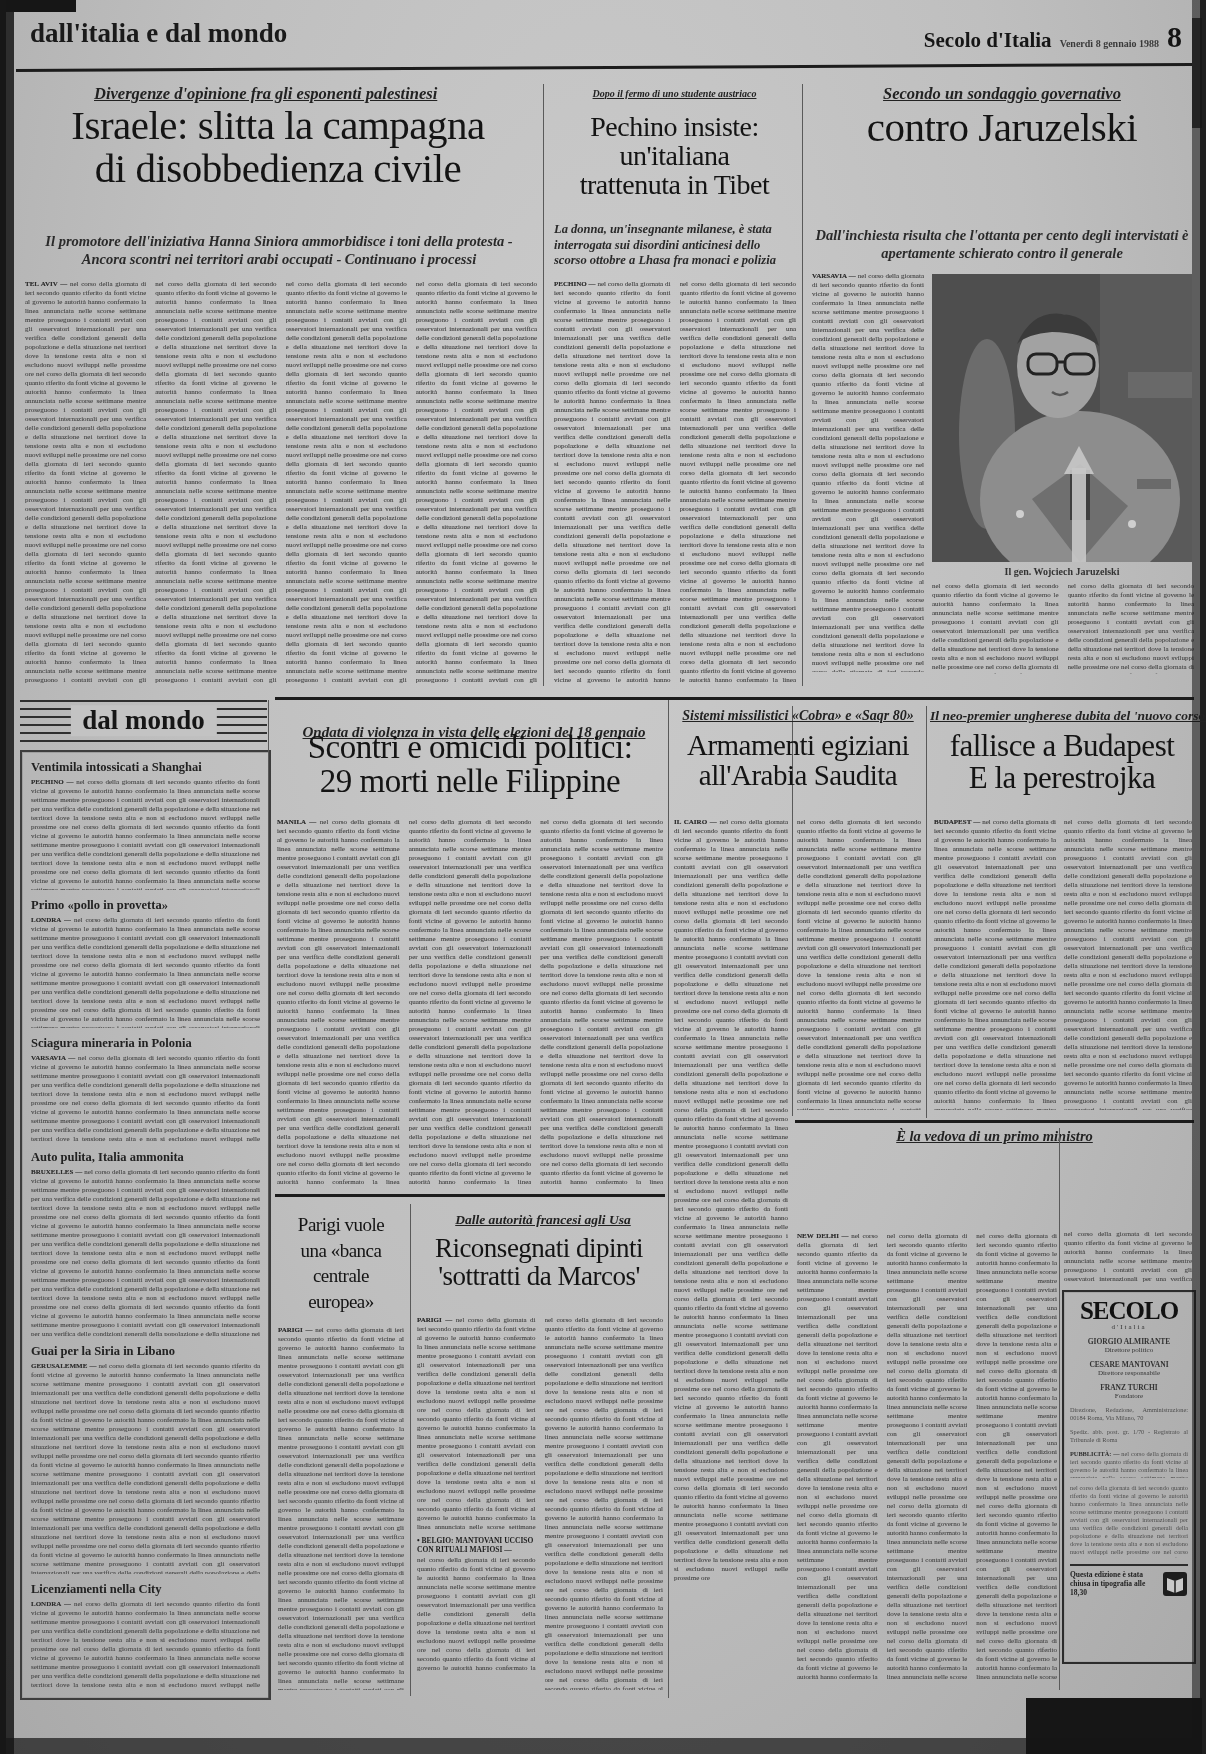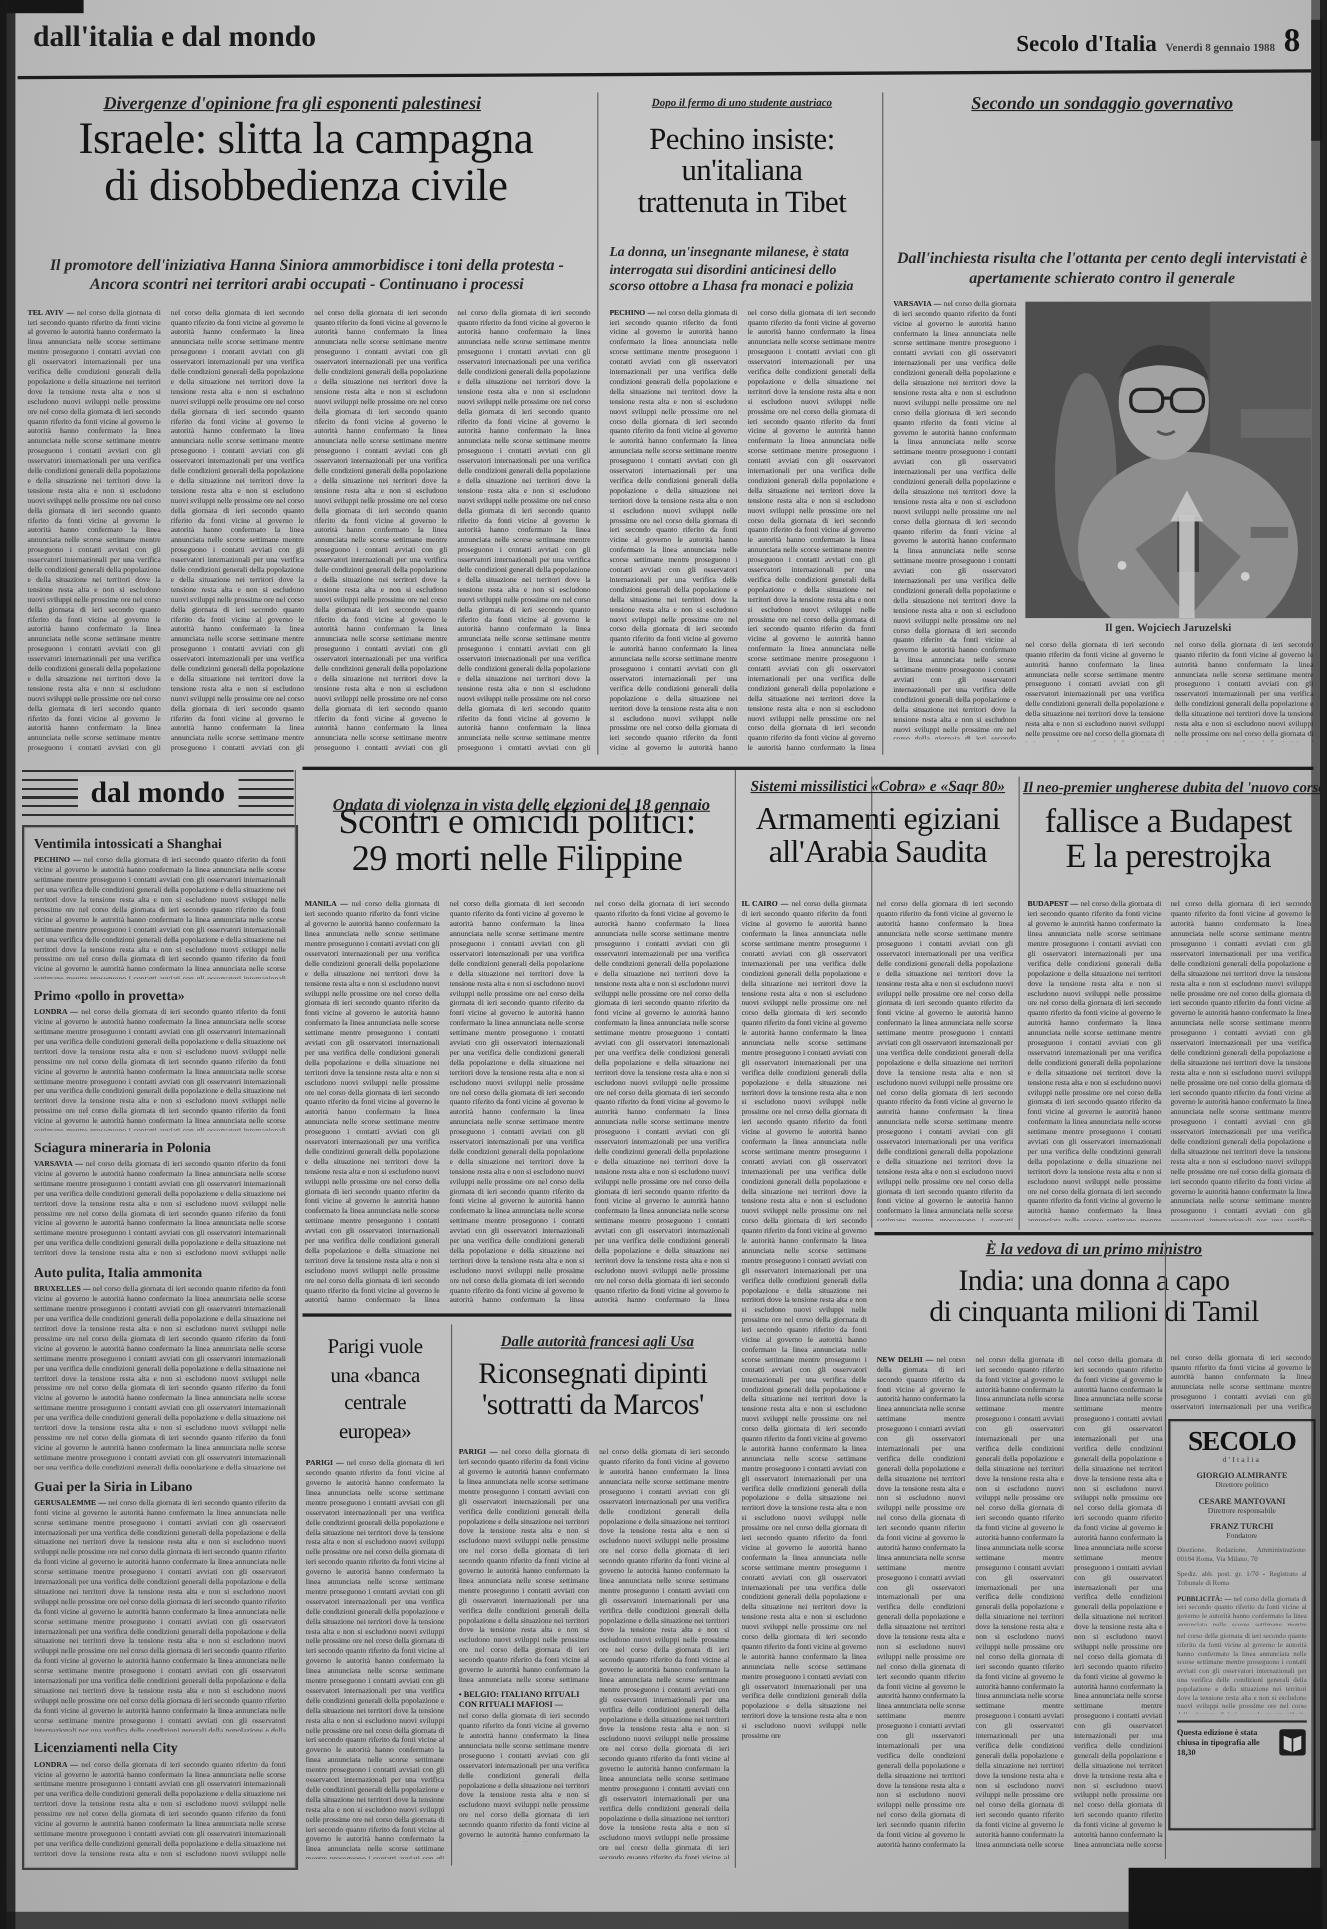--- a/index.html
+++ b/index.html
@@ -75,20 +75,21 @@
     <div>trattenuta in Tibet</div>
   </div>
   <div class="abs deck" style="left:548px;top:222px;width:242px;font-size:12.5px;text-align:left;">La donna, un'insegnante milanese, è stata interrogata sui disordini anticinesi dello scorso ottobre a Lhasa fra monaci e polizia</div>
   <div class="abs bodycols" style="left:548px;top:280px;width:242px;height:406px;">
     <div class="col greek"><span class="dateline">PECHINO — </span>nel corso della giornata di ieri secondo quanto riferito da fonti vicine al governo le autorità hanno confermato la linea annunciata nelle scorse settimane mentre proseguono i contatti avviati con gli osservatori internazionali per una verifica delle condizioni generali della popolazione e della situazione nei territori dove la tensione resta alta e non si escludono nuovi sviluppi nelle prossime ore nel corso della giornata di ieri secondo quanto riferito da fonti vicine al governo le autorità hanno confermato la linea annunciata nelle scorse settimane mentre proseguono i contatti avviati con gli osservatori internazionali per una verifica delle condizioni generali della popolazione e della situazione nei territori dove la tensione resta alta e non si escludono nuovi sviluppi nelle prossime ore nel corso della giornata di ieri secondo quanto riferito da fonti vicine al governo le autorità hanno confermato la linea annunciata nelle scorse settimane mentre proseguono i contatti avviati con gli osservatori internazionali per una verifica delle condizioni generali della popolazione e della situazione nei territori dove la tensione resta alta e non si escludono nuovi sviluppi nelle prossime ore nel corso della giornata di ieri secondo quanto riferito da fonti vicine al governo le autorità hanno confermato la linea annunciata nelle scorse settimane mentre proseguono i contatti avviati con gli osservatori internazionali per una verifica delle condizioni generali della popolazione e della situazione nei territori dove la tensione resta alta e non si escludono nuovi sviluppi nelle prossime ore nel corso della giornata di ieri secondo quanto riferito da fonti vicine al governo le autorità hanno confermato la linea annunciata nelle scorse settimane mentre proseguono i contatti avviati con gli osservatori internazionali per una verifica delle condizioni generali della popolazione e della situazione nei territori dove la tensione resta alta e non si escludono nuovi sviluppi nelle prossime ore nel corso della giornata di ieri secondo quanto riferito da fonti vicine al governo le autorità hanno confermato la linea annunciata nelle scorse settimane mentre proseguono i contatti avviati con gli osservatori internazionali per una verifica delle condizioni generali della popolazione e della situazione nei territori dove la tensione resta alta e non si escludono nuovi sviluppi nelle prossime ore nel corso della giornata di ieri secondo quanto riferito da fonti vicine al governo le autorità hanno confermato la linea annunciata nelle scorse settimane mentre proseguono i contatti avviati con gli osservatori internazionali per una verifica delle condizioni generali della popolazione e della situazione nei territori dove la tensione resta alta e non si escludono nuovi sviluppi nelle prossime ore nel corso della giornata di ieri secondo quanto riferito da fonti vicine al governo le autorità hanno confermato la linea annunciata nelle scorse settimane mentre proseguono i contatti avviati con gli osservatori internazionali per una verifica delle condizioni generali della popolazione e della situazione nei territori dove la tensione resta alta e non si escludono nuovi sviluppi nelle prossime ore </div>
     <div class="col greek">nel corso della giornata di ieri secondo quanto riferito da fonti vicine al governo le autorità hanno confermato la linea annunciata nelle scorse settimane mentre proseguono i contatti avviati con gli osservatori internazionali per una verifica delle condizioni generali della popolazione e della situazione nei territori dove la tensione resta alta e non si escludono nuovi sviluppi nelle prossime ore nel corso della giornata di ieri secondo quanto riferito da fonti vicine al governo le autorità hanno confermato la linea annunciata nelle scorse settimane mentre proseguono i contatti avviati con gli osservatori internazionali per una verifica delle condizioni generali della popolazione e della situazione nei territori dove la tensione resta alta e non si escludono nuovi sviluppi nelle prossime ore nel corso della giornata di ieri secondo quanto riferito da fonti vicine al governo le autorità hanno confermato la linea annunciata nelle scorse settimane mentre proseguono i contatti avviati con gli osservatori internazionali per una verifica delle condizioni generali della popolazione e della situazione nei territori dove la tensione resta alta e non si escludono nuovi sviluppi nelle prossime ore nel corso della giornata di ieri secondo quanto riferito da fonti vicine al governo le autorità hanno confermato la linea annunciata nelle scorse settimane mentre proseguono i contatti avviati con gli osservatori internazionali per una verifica delle condizioni generali della popolazione e della situazione nei territori dove la tensione resta alta e non si escludono nuovi sviluppi nelle prossime ore nel corso della giornata di ieri secondo quanto riferito da fonti vicine al governo le autorità hanno confermato la linea annunciata nelle scorse settimane mentre proseguono i contatti avviati con gli osservatori internazionali per una verifica delle condizioni generali della popolazione e della situazione nei territori dove la tensione resta alta e non si escludono nuovi sviluppi nelle prossime ore nel corso della giornata di ieri secondo quanto riferito da fonti vicine al governo le autorità hanno confermato la linea annunciata nelle scorse settimane mentre proseguono i contatti avviati con gli osservatori internazionali per una verifica delle condizioni generali della popolazione e della situazione nei territori dove la tensione resta alta e non si escludono nuovi sviluppi nelle prossime ore nel corso della giornata di ieri secondo quanto riferito da fonti vicine al governo le autorità hanno confermato la linea annunciata nelle scorse settimane mentre proseguono i contatti avviati con gli osservatori internazionali per una verifica delle condizioni generali della popolazione e della situazione nei territori dove la tensione resta alta e non si escludono nuovi sviluppi nelle prossime ore nel corso della giornata di ieri secondo quanto riferito da fonti vicine al governo le autorità hanno confermato la linea annunciata nelle scorse settimane mentre proseguono i contatti avviati con gli osservatori internazionali per una verifica delle condizioni generali della popolazione e della situazione nei territori dove la tensione resta alta e non si escludono nuovi sviluppi nelle prossime ore </div>
   </div>
 
   <div class="abs kicker" style="left:804px;top:84px;width:384px;font-size:16.5px;">Secondo un sondaggio governativo</div>
   <div class="abs headline" style="left:804px;top:106px;width:384px;font-size:41px;">
+    <div>contro Jaruzelski</div>
   </div>
   <div class="abs deck" style="left:806px;top:226px;width:380px;font-size:14.5px;">Dall'inchiesta risulta che l'ottanta per cento degli intervistati è apertamente schierato contro il generale</div>
   <div class="abs greek" style="left:806px;top:272px;width:112px;height:400px;"><span class="dateline">VARSAVIA — </span>nel corso della giornata di ieri secondo quanto riferito da fonti vicine al governo le autorità hanno confermato la linea annunciata nelle scorse settimane mentre proseguono i contatti avviati con gli osservatori internazionali per una verifica delle condizioni generali della popolazione e della situazione nei territori dove la tensione resta alta e non si escludono nuovi sviluppi nelle prossime ore nel corso della giornata di ieri secondo quanto riferito da fonti vicine al governo le autorità hanno confermato la linea annunciata nelle scorse settimane mentre proseguono i contatti avviati con gli osservatori internazionali per una verifica delle condizioni generali della popolazione e della situazione nei territori dove la tensione resta alta e non si escludono nuovi sviluppi nelle prossime ore nel corso della giornata di ieri secondo quanto riferito da fonti vicine al governo le autorità hanno confermato la linea annunciata nelle scorse settimane mentre proseguono i contatti avviati con gli osservatori internazionali per una verifica delle condizioni generali della popolazione e della situazione nei territori dove la tensione resta alta e non si escludono nuovi sviluppi nelle prossime ore nel corso della giornata di ieri secondo quanto riferito da fonti vicine al governo le autorità hanno confermato la linea annunciata nelle scorse settimane mentre proseguono i contatti avviati con gli osservatori internazionali per una verifica delle condizioni generali della popolazione e della situazione nei territori dove la tensione resta alta e non si escludono nuovi sviluppi nelle prossime ore nel corso della giornata di ieri secondo quanto riferito da fonti vicine al governo le autorità hanno confermato la linea annunciata nelle scorse settimane mentre proseguono i contatti avviati con gli osservatori internazionali per una verifica delle condizioni generali della popolazione e della situazione nei territori dove la tensione resta alta e non si escludono nuovi sviluppi nelle prossime ore nel corso della giornata di ieri secondo quanto riferito da fonti vicine al governo le autorità hanno confermato la linea annunciata nelle scorse settimane mentre proseguono i contatti avviati con gli osservatori internazionali per una verifica delle condizioni generali della popolazione e della situazione nei territori dove la tensione resta alta e non si escludono nuovi sviluppi nelle prossime ore nel corso della giornata di ieri secondo quanto riferito da fonti vicine al governo le autorità hanno confermato la linea annunciata nelle scorse settimane mentre proseguono i contatti avviati con gli osservatori internazionali per una verifica delle condizioni generali della popolazione e della situazione nei territori dove la tensione resta alta e non si escludono nuovi sviluppi nelle prossime ore nel corso della giornata di ieri secondo quanto riferito da fonti vicine al governo le autorità hanno confermato la linea annunciata nelle scorse settimane mentre proseguono i contatti avviati con gli osservatori internazionali per una verifica delle condizioni generali della popolazione e della situazione nei territori dove la tensione resta alta e non si escludono nuovi sviluppi nelle prossime ore </div>
 
   <div class="abs" style="left:926px;top:274px;width:260px;height:288px;">
     <svg width="260" height="288" viewBox="0 0 260 288" xmlns="http://www.w3.org/2000/svg">
       <rect width="260" height="288" fill="#4e4e4e"></rect>
       <rect x="168" width="92" height="288" fill="#5a5a5a"></rect>
       <rect x="196" y="98" width="64" height="26" fill="#777777" opacity="0.55"></rect>
       <ellipse cx="55" cy="160" rx="28" ry="95" fill="#b3b3b3" opacity="0.30"></ellipse>
@@ -174,24 +175,20 @@
   <div class="abs kicker" style="left:924px;top:708px;width:264px;font-size:13.5px;">Il neo-premier ungherese dubita del 'nuovo corso'</div>
   <div class="abs headline" style="left:924px;top:730px;width:264px;font-size:31px;">
     <div>fallisce a Budapest</div>
     <div>E la perestrojka</div>
   </div>
   <div class="abs greek" style="left:928px;top:818px;width:122px;height:292px;"><span class="dateline">BUDAPEST — </span>nel corso della giornata di ieri secondo quanto riferito da fonti vicine al governo le autorità hanno confermato la linea annunciata nelle scorse settimane mentre proseguono i contatti avviati con gli osservatori internazionali per una verifica delle condizioni generali della popolazione e della situazione nei territori dove la tensione resta alta e non si escludono nuovi sviluppi nelle prossime ore nel corso della giornata di ieri secondo quanto riferito da fonti vicine al governo le autorità hanno confermato la linea annunciata nelle scorse settimane mentre proseguono i contatti avviati con gli osservatori internazionali per una verifica delle condizioni generali della popolazione e della situazione nei territori dove la tensione resta alta e non si escludono nuovi sviluppi nelle prossime ore nel corso della giornata di ieri secondo quanto riferito da fonti vicine al governo le autorità hanno confermato la linea annunciata nelle scorse settimane mentre proseguono i contatti avviati con gli osservatori internazionali per una verifica delle condizioni generali della popolazione e della situazione nei territori dove la tensione resta alta e non si escludono nuovi sviluppi nelle prossime ore nel corso della giornata di ieri secondo quanto riferito da fonti vicine al governo le autorità hanno confermato la linea annunciata nelle scorse settimane mentre proseguono i contatti avviati con gli osservatori internazionali per una verifica delle condizioni generali della popolazione e della situazione nei territori dove la tensione resta alta e non si escludono nuovi sviluppi nelle prossime ore nel corso della giornata di ieri secondo quanto riferito da fonti vicine al governo le autorità hanno confermato la linea annunciata nelle scorse settimane mentre proseguono i contatti avviati con gli osservatori internazionali per una verifica delle condizioni generali della popolazione e della situazione nei territori dove la tensione resta alta e non si escludono nuovi sviluppi nelle prossime ore nel corso della giornata di ieri secondo quanto riferito da fonti vicine al governo le autorità hanno confermato la linea annunciata nelle scorse settimane mentre proseguono i contatti avviati con gli osservatori internazionali per una verifica delle condizioni generali della popolazione e della situazione nei territori dove la tensione resta alta e non si escludono nuovi sviluppi nelle prossime ore nel corso della giornata di ieri secondo quanto riferito da fonti vicine al governo le autorità hanno confermato la linea annunciata nelle scorse settimane mentre proseguono i contatti avviati con gli osservatori internazionali per una verifica delle condizioni generali della popolazione e della situazione nei territori dove la tensione resta alta e non si escludono nuovi sviluppi nelle prossime ore nel corso della giornata di ieri secondo quanto riferito da fonti vicine al governo le autorità hanno confermato la linea annunciata nelle scorse settimane mentre proseguono i contatti avviati con gli osservatori internazionali per una verifica delle condizioni generali della popolazione e della situazione nei territori dove la tensione resta alta e non si escludono nuovi sviluppi nelle prossime ore </div>
   <div class="abs greek" style="left:1058px;top:818px;width:128px;height:292px;">nel corso della giornata di ieri secondo quanto riferito da fonti vicine al governo le autorità hanno confermato la linea annunciata nelle scorse settimane mentre proseguono i contatti avviati con gli osservatori internazionali per una verifica delle condizioni generali della popolazione e della situazione nei territori dove la tensione resta alta e non si escludono nuovi sviluppi nelle prossime ore nel corso della giornata di ieri secondo quanto riferito da fonti vicine al governo le autorità hanno confermato la linea annunciata nelle scorse settimane mentre proseguono i contatti avviati con gli osservatori internazionali per una verifica delle condizioni generali della popolazione e della situazione nei territori dove la tensione resta alta e non si escludono nuovi sviluppi nelle prossime ore nel corso della giornata di ieri secondo quanto riferito da fonti vicine al governo le autorità hanno confermato la linea annunciata nelle scorse settimane mentre proseguono i contatti avviati con gli osservatori internazionali per una verifica delle condizioni generali della popolazione e della situazione nei territori dove la tensione resta alta e non si escludono nuovi sviluppi nelle prossime ore nel corso della giornata di ieri secondo quanto riferito da fonti vicine al governo le autorità hanno confermato la linea annunciata nelle scorse settimane mentre proseguono i contatti avviati con gli osservatori internazionali per una verifica delle condizioni generali della popolazione e della situazione nei territori dove la tensione resta alta e non si escludono nuovi sviluppi nelle prossime ore nel corso della giornata di ieri secondo quanto riferito da fonti vicine al governo le autorità hanno confermato la linea annunciata nelle scorse settimane mentre proseguono i contatti avviati con gli osservatori internazionali per una verifica delle condizioni generali della popolazione e della situazione nei territori dove la tensione resta alta e non si escludono nuovi sviluppi nelle prossime ore nel corso della giornata di ieri secondo quanto riferito da fonti vicine al governo le autorità hanno confermato la linea annunciata nelle scorse settimane mentre proseguono i contatti avviati con gli osservatori internazionali per una verifica delle condizioni generali della popolazione e della situazione nei territori dove la tensione resta alta e non si escludono nuovi sviluppi nelle prossime ore nel corso della giornata di ieri secondo quanto riferito da fonti vicine al governo le autorità hanno confermato la linea annunciata nelle scorse settimane mentre proseguono i contatti avviati con gli osservatori internazionali per una verifica delle condizioni generali della popolazione e della situazione nei territori dove la tensione resta alta e non si escludono nuovi sviluppi nelle prossime ore nel corso della giornata di ieri secondo quanto riferito da fonti vicine al governo le autorità hanno confermato la linea annunciata nelle scorse settimane mentre proseguono i contatti avviati con gli osservatori internazionali per una verifica delle condizioni generali della popolazione e della situazione nei territori dove la tensione resta alta e non si escludono nuovi sviluppi nelle prossime ore </div>
 
   <div class="abs hrule" style="left:789px;top:1120px;width:399px;height:3px;"></div>
   <div class="abs kicker" style="left:789px;top:1128px;width:399px;font-size:14.5px;">È la vedova di un primo ministro</div>
-  <div class="abs headline" style="left:789px;top:1150px;width:399px;font-size:27px;">
-    <div>India: una donna a capo</div>
-    <div>di cinquanta milioni di Tamil</div>
-  </div>
   <div class="abs bodycols" style="left:791px;top:1232px;width:260px;height:448px;">
     <div class="col greek"><span class="dateline">NEW DELHI — </span>nel corso della giornata di ieri secondo quanto riferito da fonti vicine al governo le autorità hanno confermato la linea annunciata nelle scorse settimane mentre proseguono i contatti avviati con gli osservatori internazionali per una verifica delle condizioni generali della popolazione e della situazione nei territori dove la tensione resta alta e non si escludono nuovi sviluppi nelle prossime ore nel corso della giornata di ieri secondo quanto riferito da fonti vicine al governo le autorità hanno confermato la linea annunciata nelle scorse settimane mentre proseguono i contatti avviati con gli osservatori internazionali per una verifica delle condizioni generali della popolazione e della situazione nei territori dove la tensione resta alta e non si escludono nuovi sviluppi nelle prossime ore nel corso della giornata di ieri secondo quanto riferito da fonti vicine al governo le autorità hanno confermato la linea annunciata nelle scorse settimane mentre proseguono i contatti avviati con gli osservatori internazionali per una verifica delle condizioni generali della popolazione e della situazione nei territori dove la tensione resta alta e non si escludono nuovi sviluppi nelle prossime ore nel corso della giornata di ieri secondo quanto riferito da fonti vicine al governo le autorità hanno confermato la linea annunciata nelle scorse settimane mentre proseguono i contatti avviati con gli osservatori internazionali per una verifica delle condizioni generali della popolazione e della situazione nei territori dove la tensione resta alta e non si escludono nuovi sviluppi nelle prossime ore nel corso della giornata di ieri secondo quanto riferito da fonti vicine al governo le autorità hanno confermato la linea annunciata nelle scorse settimane mentre proseguono i contatti avviati con gli osservatori internazionali per una verifica delle condizioni generali della popolazione e della situazione nei territori dove la tensione resta alta e non si escludono nuovi sviluppi nelle prossime ore nel corso della giornata di ieri secondo quanto riferito da fonti vicine al governo le autorità hanno confermato la linea annunciata nelle scorse settimane mentre proseguono i contatti avviati con gli osservatori internazionali per una verifica delle condizioni generali della popolazione e della situazione nei territori dove la tensione resta alta e non si escludono nuovi sviluppi nelle prossime ore nel corso della giornata di ieri secondo quanto riferito da fonti vicine al governo le autorità hanno confermato la linea annunciata nelle scorse settimane mentre proseguono i contatti avviati con gli osservatori internazionali per una verifica delle condizioni generali della popolazione e della situazione nei territori dove la tensione resta alta e non si escludono nuovi sviluppi nelle prossime ore nel corso della giornata di ieri secondo quanto riferito da fonti vicine al governo le autorità hanno confermato la linea annunciata nelle scorse settimane mentre proseguono i contatti avviati con gli osservatori internazionali per una verifica delle condizioni generali della popolazione e della situazione nei territori dove la tensione resta alta e non si escludono nuovi sviluppi nelle prossime ore </div>
     <div class="col greek">nel corso della giornata di ieri secondo quanto riferito da fonti vicine al governo le autorità hanno confermato la linea annunciata nelle scorse settimane mentre proseguono i contatti avviati con gli osservatori internazionali per una verifica delle condizioni generali della popolazione e della situazione nei territori dove la tensione resta alta e non si escludono nuovi sviluppi nelle prossime ore nel corso della giornata di ieri secondo quanto riferito da fonti vicine al governo le autorità hanno confermato la linea annunciata nelle scorse settimane mentre proseguono i contatti avviati con gli osservatori internazionali per una verifica delle condizioni generali della popolazione e della situazione nei territori dove la tensione resta alta e non si escludono nuovi sviluppi nelle prossime ore nel corso della giornata di ieri secondo quanto riferito da fonti vicine al governo le autorità hanno confermato la linea annunciata nelle scorse settimane mentre proseguono i contatti avviati con gli osservatori internazionali per una verifica delle condizioni generali della popolazione e della situazione nei territori dove la tensione resta alta e non si escludono nuovi sviluppi nelle prossime ore nel corso della giornata di ieri secondo quanto riferito da fonti vicine al governo le autorità hanno confermato la linea annunciata nelle scorse settimane mentre proseguono i contatti avviati con gli osservatori internazionali per una verifica delle condizioni generali della popolazione e della situazione nei territori dove la tensione resta alta e non si escludono nuovi sviluppi nelle prossime ore nel corso della giornata di ieri secondo quanto riferito da fonti vicine al governo le autorità hanno confermato la linea annunciata nelle scorse settimane mentre proseguono i contatti avviati con gli osservatori internazionali per una verifica delle condizioni generali della popolazione e della situazione nei territori dove la tensione resta alta e non si escludono nuovi sviluppi nelle prossime ore nel corso della giornata di ieri secondo quanto riferito da fonti vicine al governo le autorità hanno confermato la linea annunciata nelle scorse settimane mentre proseguono i contatti avviati con gli osservatori internazionali per una verifica delle condizioni generali della popolazione e della situazione nei territori dove la tensione resta alta e non si escludono nuovi sviluppi nelle prossime ore nel corso della giornata di ieri secondo quanto riferito da fonti vicine al governo le autorità hanno confermato la linea annunciata nelle scorse settimane mentre proseguono i contatti avviati con gli osservatori internazionali per una verifica delle condizioni generali della popolazione e della situazione nei territori dove la tensione resta alta e non si escludono nuovi sviluppi nelle prossime ore nel corso della giornata di ieri secondo quanto riferito da fonti vicine al governo le autorità hanno confermato la linea annunciata nelle scorse settimane mentre proseguono i contatti avviati con gli osservatori internazionali per una verifica delle condizioni generali della popolazione e della situazione nei territori dove la tensione resta alta e non si escludono nuovi sviluppi nelle prossime ore </div>
     <div class="col greek">nel corso della giornata di ieri secondo quanto riferito da fonti vicine al governo le autorità hanno confermato la linea annunciata nelle scorse settimane mentre proseguono i contatti avviati con gli osservatori internazionali per una verifica delle condizioni generali della popolazione e della situazione nei territori dove la tensione resta alta e non si escludono nuovi sviluppi nelle prossime ore nel corso della giornata di ieri secondo quanto riferito da fonti vicine al governo le autorità hanno confermato la linea annunciata nelle scorse settimane mentre proseguono i contatti avviati con gli osservatori internazionali per una verifica delle condizioni generali della popolazione e della situazione nei territori dove la tensione resta alta e non si escludono nuovi sviluppi nelle prossime ore nel corso della giornata di ieri secondo quanto riferito da fonti vicine al governo le autorità hanno confermato la linea annunciata nelle scorse settimane mentre proseguono i contatti avviati con gli osservatori internazionali per una verifica delle condizioni generali della popolazione e della situazione nei territori dove la tensione resta alta e non si escludono nuovi sviluppi nelle prossime ore nel corso della giornata di ieri secondo quanto riferito da fonti vicine al governo le autorità hanno confermato la linea annunciata nelle scorse settimane mentre proseguono i contatti avviati con gli osservatori internazionali per una verifica delle condizioni generali della popolazione e della situazione nei territori dove la tensione resta alta e non si escludono nuovi sviluppi nelle prossime ore nel corso della giornata di ieri secondo quanto riferito da fonti vicine al governo le autorità hanno confermato la linea annunciata nelle scorse settimane mentre proseguono i contatti avviati con gli osservatori internazionali per una verifica delle condizioni generali della popolazione e della situazione nei territori dove la tensione resta alta e non si escludono nuovi sviluppi nelle prossime ore nel corso della giornata di ieri secondo quanto riferito da fonti vicine al governo le autorità hanno confermato la linea annunciata nelle scorse settimane mentre proseguono i contatti avviati con gli osservatori internazionali per una verifica delle condizioni generali della popolazione e della situazione nei territori dove la tensione resta alta e non si escludono nuovi sviluppi nelle prossime ore nel corso della giornata di ieri secondo quanto riferito da fonti vicine al governo le autorità hanno confermato la linea annunciata nelle scorse settimane mentre proseguono i contatti avviati con gli osservatori internazionali per una verifica delle condizioni generali della popolazione e della situazione nei territori dove la tensione resta alta e non si escludono nuovi sviluppi nelle prossime ore nel corso della giornata di ieri secondo quanto riferito da fonti vicine al governo le autorità hanno confermato la linea annunciata nelle scorse settimane mentre proseguono i contatti avviati con gli osservatori internazionali per una verifica delle condizioni generali della popolazione e della situazione nei territori dove la tensione resta alta e non si escludono nuovi sviluppi nelle prossime ore </div>
   </div>
   <div class="abs greek" style="left:1058px;top:1230px;width:128px;height:52px;">nel corso della giornata di ieri secondo quanto riferito da fonti vicine al governo le autorità hanno confermato la linea annunciata nelle scorse settimane mentre proseguono i contatti avviati con gli osservatori internazionali per una verifica delle condizioni generali della popolazione e della situazione nei territori dove la tensione resta alta e non si escludono nuovi sviluppi nelle prossime ore nel corso della giornata di ieri secondo quanto riferito da fonti vicine al governo le autorità hanno confermato la linea annunciata nelle scorse settimane mentre proseguono i contatti avviati con gli osservatori internazionali per una verifica delle condizioni generali della popolazione e della situazione nei territori dove la tensione resta alta e non si escludono nuovi sviluppi nelle prossime ore nel corso della giornata di ieri secondo quanto riferito da fonti vicine al governo le autorità hanno confermato la linea annunciata nelle scorse settimane mentre proseguono i contatti avviati con gli osservatori internazionali per una verifica delle condizioni generali della popolazione e della situazione nei territori dove la tensione resta alta e non si escludono nuovi sviluppi nelle prossime ore nel corso della giornata di ieri secondo quanto riferito da fonti vicine al governo le autorità hanno confermato la linea annunciata nelle scorse settimane mentre proseguono i contatti avviati con gli osservatori internazionali per una verifica delle condizioni generali della popolazione e della situazione nei territori dove la tensione resta alta e non si escludono nuovi sviluppi nelle prossime ore nel corso della giornata di ieri secondo quanto riferito da fonti vicine al governo le autorità hanno confermato la linea annunciata nelle scorse settimane mentre proseguono i contatti avviati con gli osservatori internazionali per una verifica delle condizioni generali della popolazione e della situazione nei territori dove la tensione resta alta e non si escludono nuovi sviluppi nelle prossime ore nel corso della giornata di ieri secondo quanto riferito da fonti vicine al governo le autorità hanno confermato la linea annunciata nelle scorse settimane mentre proseguono i contatti avviati con gli osservatori internazionali per una verifica delle condizioni generali della popolazione e della situazione nei territori dove la tensione resta alta e non si escludono nuovi sviluppi nelle prossime ore nel corso della giornata di ieri secondo quanto riferito da fonti vicine al governo le autorità hanno confermato la linea annunciata nelle scorse settimane mentre proseguono i contatti avviati con gli osservatori internazionali per una verifica delle condizioni generali della popolazione e della situazione nei territori dove la tensione resta alta e non si escludono nuovi sviluppi nelle prossime ore nel corso della giornata di ieri secondo quanto riferito da fonti vicine al governo le autorità hanno confermato la linea annunciata nelle scorse settimane mentre proseguono i contatti avviati con gli osservatori internazionali per una verifica delle condizioni generali della popolazione e della situazione nei territori dove la tensione resta alta e non si escludono nuovi sviluppi nelle prossime ore </div>
   <div class="abs vrule" style="left:1053px;top:1128px;height:562px;"></div>
 
   <div class="abs headline" style="left:272px;top:1212px;width:126px;font-size:19px;line-height:1.35;">
     <div>Parigi vuole</div>
@@ -203,21 +200,21 @@
   <div class="abs vrule" style="left:404px;top:1204px;height:492px;"></div>
 
   <div class="abs kicker" style="left:424px;top:1212px;width:226px;font-size:13.5px;">Dalle autorità francesi agli Usa</div>
   <div class="abs headline" style="left:410px;top:1234px;width:246px;font-size:27px;">
     <div>Riconsegnati dipinti</div>
     <div>'sottratti da Marcos'</div>
   </div>
   <div class="abs bodycols" style="left:411px;top:1316px;width:246px;height:374px;">
     <div class="col">
       <div class="greek" style="height:218px;"><span class="dateline">PARIGI — </span>nel corso della giornata di ieri secondo quanto riferito da fonti vicine al governo le autorità hanno confermato la linea annunciata nelle scorse settimane mentre proseguono i contatti avviati con gli osservatori internazionali per una verifica delle condizioni generali della popolazione e della situazione nei territori dove la tensione resta alta e non si escludono nuovi sviluppi nelle prossime ore nel corso della giornata di ieri secondo quanto riferito da fonti vicine al governo le autorità hanno confermato la linea annunciata nelle scorse settimane mentre proseguono i contatti avviati con gli osservatori internazionali per una verifica delle condizioni generali della popolazione e della situazione nei territori dove la tensione resta alta e non si escludono nuovi sviluppi nelle prossime ore nel corso della giornata di ieri secondo quanto riferito da fonti vicine al governo le autorità hanno confermato la linea annunciata nelle scorse settimane mentre proseguono i contatti avviati con gli osservatori internazionali per una verifica delle condizioni generali della popolazione e della situazione nei territori dove la tensione resta alta e non si escludono nuovi sviluppi nelle prossime ore nel corso della giornata di ieri secondo quanto riferito da fonti vicine al governo le autorità hanno confermato la linea annunciata nelle scorse settimane mentre proseguono i contatti avviati con gli osservatori internazionali per una verifica delle condizioni generali della popolazione e della situazione nei territori dove la tensione resta alta e non si escludono nuovi sviluppi nelle prossime ore nel corso della giornata di ieri secondo quanto riferito da fonti vicine al governo le autorità hanno confermato la linea annunciata nelle scorse settimane mentre proseguono i contatti avviati con gli osservatori internazionali per una verifica delle condizioni generali della popolazione e della situazione nei territori dove la tensione resta alta e non si escludono nuovi sviluppi nelle prossime ore nel corso della giornata di ieri secondo quanto riferito da fonti vicine al governo le autorità hanno confermato la linea annunciata nelle scorse settimane mentre proseguono i contatti avviati con gli osservatori internazionali per una verifica delle condizioni generali della popolazione e della situazione nei territori dove la tensione resta alta e non si escludono nuovi sviluppi nelle prossime ore nel corso della giornata di ieri secondo quanto riferito da fonti vicine al governo le autorità hanno confermato la linea annunciata nelle scorse settimane mentre proseguono i contatti avviati con gli osservatori internazionali per una verifica delle condizioni generali della popolazione e della situazione nei territori dove la tensione resta alta e non si escludono nuovi sviluppi nelle prossime ore nel corso della giornata di ieri secondo quanto riferito da fonti vicine al governo le autorità hanno confermato la linea annunciata nelle scorse settimane mentre proseguono i contatti avviati con gli osservatori internazionali per una verifica delle condizioni generali della popolazione e della situazione nei territori dove la tensione resta alta e non si escludono nuovi sviluppi nelle prossime ore </div>
-      <div class="inline-subhead">• BELGIO: ITALIANO RITUALI CON RITUALI MAFIOSI —</div>
+      <div class="inline-subhead">• BELGIO: MANTOVANI UCCISO CON RITUALI MAFIOSI —</div>
       <div class="greek" style="height:118px;">nel corso della giornata di ieri secondo quanto riferito da fonti vicine al governo le autorità hanno confermato la linea annunciata nelle scorse settimane mentre proseguono i contatti avviati con gli osservatori internazionali per una verifica delle condizioni generali della popolazione e della situazione nei territori dove la tensione resta alta e non si escludono nuovi sviluppi nelle prossime ore nel corso della giornata di ieri secondo quanto riferito da fonti vicine al governo le autorità hanno confermato la linea annunciata nelle scorse settimane mentre proseguono i contatti avviati con gli osservatori internazionali per una verifica delle condizioni generali della popolazione e della situazione nei territori dove la tensione resta alta e non si escludono nuovi sviluppi nelle prossime ore nel corso della giornata di ieri secondo quanto riferito da fonti vicine al governo le autorità hanno confermato la linea annunciata nelle scorse settimane mentre proseguono i contatti avviati con gli osservatori internazionali per una verifica delle condizioni generali della popolazione e della situazione nei territori dove la tensione resta alta e non si escludono nuovi sviluppi nelle prossime ore nel corso della giornata di ieri secondo quanto riferito da fonti vicine al governo le autorità hanno confermato la linea annunciata nelle scorse settimane mentre proseguono i contatti avviati con gli osservatori internazionali per una verifica delle condizioni generali della popolazione e della situazione nei territori dove la tensione resta alta e non si escludono nuovi sviluppi nelle prossime ore nel corso della giornata di ieri secondo quanto riferito da fonti vicine al governo le autorità hanno confermato la linea annunciata nelle scorse settimane mentre proseguono i contatti avviati con gli osservatori internazionali per una verifica delle condizioni generali della popolazione e della situazione nei territori dove la tensione resta alta e non si escludono nuovi sviluppi nelle prossime ore nel corso della giornata di ieri secondo quanto riferito da fonti vicine al governo le autorità hanno confermato la linea annunciata nelle scorse settimane mentre proseguono i contatti avviati con gli osservatori internazionali per una verifica delle condizioni generali della popolazione e della situazione nei territori dove la tensione resta alta e non si escludono nuovi sviluppi nelle prossime ore nel corso della giornata di ieri secondo quanto riferito da fonti vicine al governo le autorità hanno confermato la linea annunciata nelle scorse settimane mentre proseguono i contatti avviati con gli osservatori internazionali per una verifica delle condizioni generali della popolazione e della situazione nei territori dove la tensione resta alta e non si escludono nuovi sviluppi nelle prossime ore nel corso della giornata di ieri secondo quanto riferito da fonti vicine al governo le autorità hanno confermato la linea annunciata nelle scorse settimane mentre proseguono i contatti avviati con gli osservatori internazionali per una verifica delle condizioni generali della popolazione e della situazione nei territori dove la tensione resta alta e non si escludono nuovi sviluppi nelle prossime ore </div>
     </div>
     <div class="col greek">nel corso della giornata di ieri secondo quanto riferito da fonti vicine al governo le autorità hanno confermato la linea annunciata nelle scorse settimane mentre proseguono i contatti avviati con gli osservatori internazionali per una verifica delle condizioni generali della popolazione e della situazione nei territori dove la tensione resta alta e non si escludono nuovi sviluppi nelle prossime ore nel corso della giornata di ieri secondo quanto riferito da fonti vicine al governo le autorità hanno confermato la linea annunciata nelle scorse settimane mentre proseguono i contatti avviati con gli osservatori internazionali per una verifica delle condizioni generali della popolazione e della situazione nei territori dove la tensione resta alta e non si escludono nuovi sviluppi nelle prossime ore nel corso della giornata di ieri secondo quanto riferito da fonti vicine al governo le autorità hanno confermato la linea annunciata nelle scorse settimane mentre proseguono i contatti avviati con gli osservatori internazionali per una verifica delle condizioni generali della popolazione e della situazione nei territori dove la tensione resta alta e non si escludono nuovi sviluppi nelle prossime ore nel corso della giornata di ieri secondo quanto riferito da fonti vicine al governo le autorità hanno confermato la linea annunciata nelle scorse settimane mentre proseguono i contatti avviati con gli osservatori internazionali per una verifica delle condizioni generali della popolazione e della situazione nei territori dove la tensione resta alta e non si escludono nuovi sviluppi nelle prossime ore nel corso della giornata di ieri secondo quanto riferito da fonti vicine al governo le autorità hanno confermato la linea annunciata nelle scorse settimane mentre proseguono i contatti avviati con gli osservatori internazionali per una verifica delle condizioni generali della popolazione e della situazione nei territori dove la tensione resta alta e non si escludono nuovi sviluppi nelle prossime ore nel corso della giornata di ieri secondo quanto riferito da fonti vicine al governo le autorità hanno confermato la linea annunciata nelle scorse settimane mentre proseguono i contatti avviati con gli osservatori internazionali per una verifica delle condizioni generali della popolazione e della situazione nei territori dove la tensione resta alta e non si escludono nuovi sviluppi nelle prossime ore nel corso della giornata di ieri secondo quanto riferito da fonti vicine al governo le autorità hanno confermato la linea annunciata nelle scorse settimane mentre proseguono i contatti avviati con gli osservatori internazionali per una verifica delle condizioni generali della popolazione e della situazione nei territori dove la tensione resta alta e non si escludono nuovi sviluppi nelle prossime ore nel corso della giornata di ieri secondo quanto riferito da fonti vicine al governo le autorità hanno confermato la linea annunciata nelle scorse settimane mentre proseguono i contatti avviati con gli osservatori internazionali per una verifica delle condizioni generali della popolazione e della situazione nei territori dove la tensione resta alta e non si escludono nuovi sviluppi nelle prossime ore </div>
   </div>
 
   <div class="abs colophon" style="left:1056px;top:1290px;width:118px;height:358px;">
     <div class="colo-logo">SECOLO</div>
     <div class="colo-sub">d'Italia</div>
     <div>
       <div class="staff-name">GIORGIO ALMIRANTE</div>

